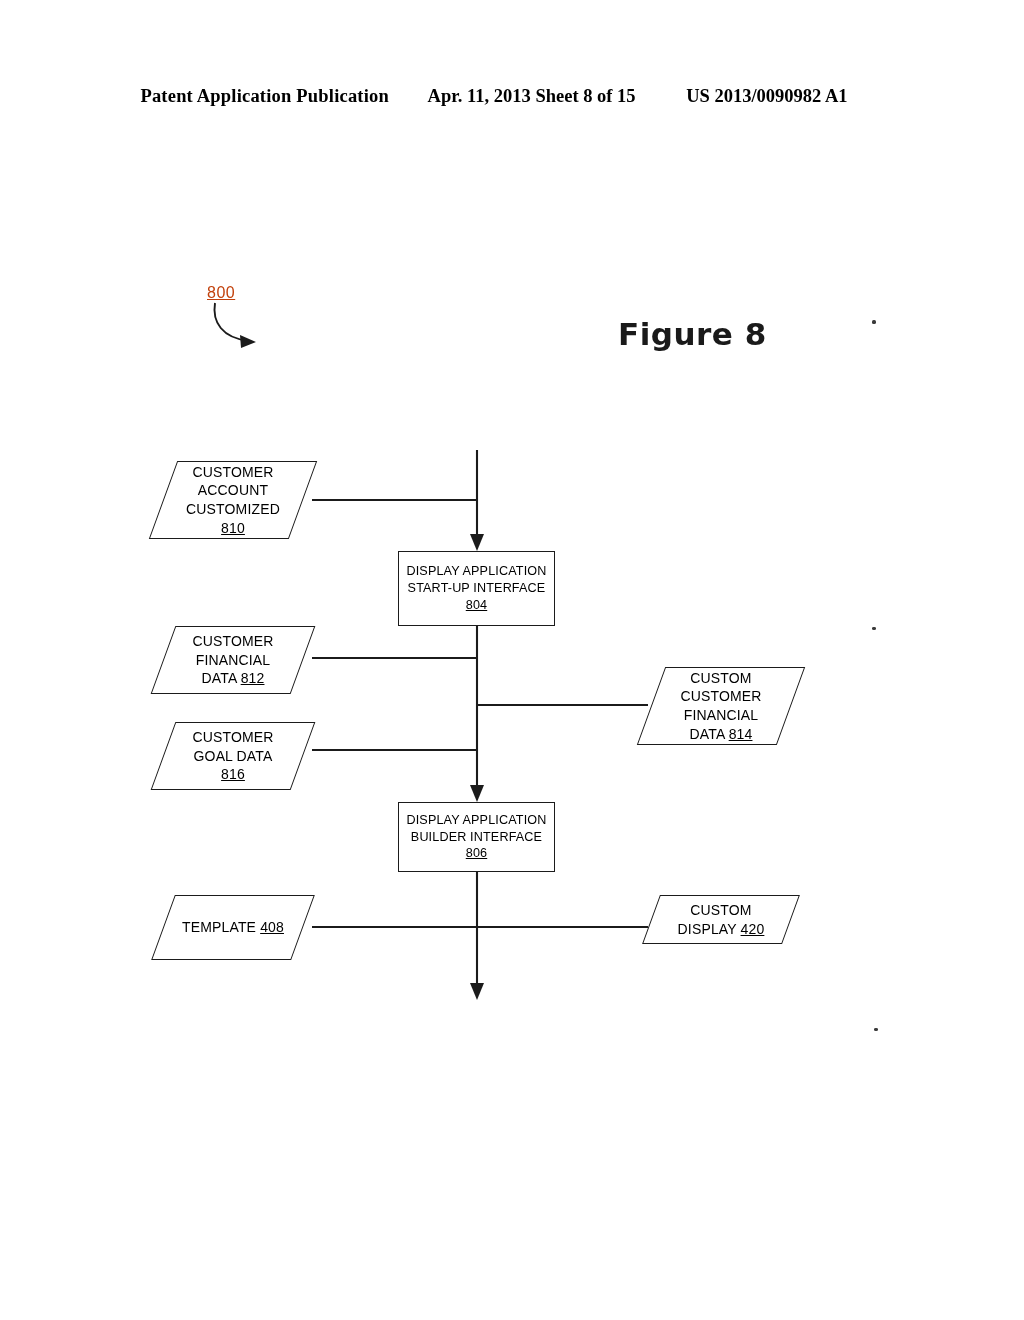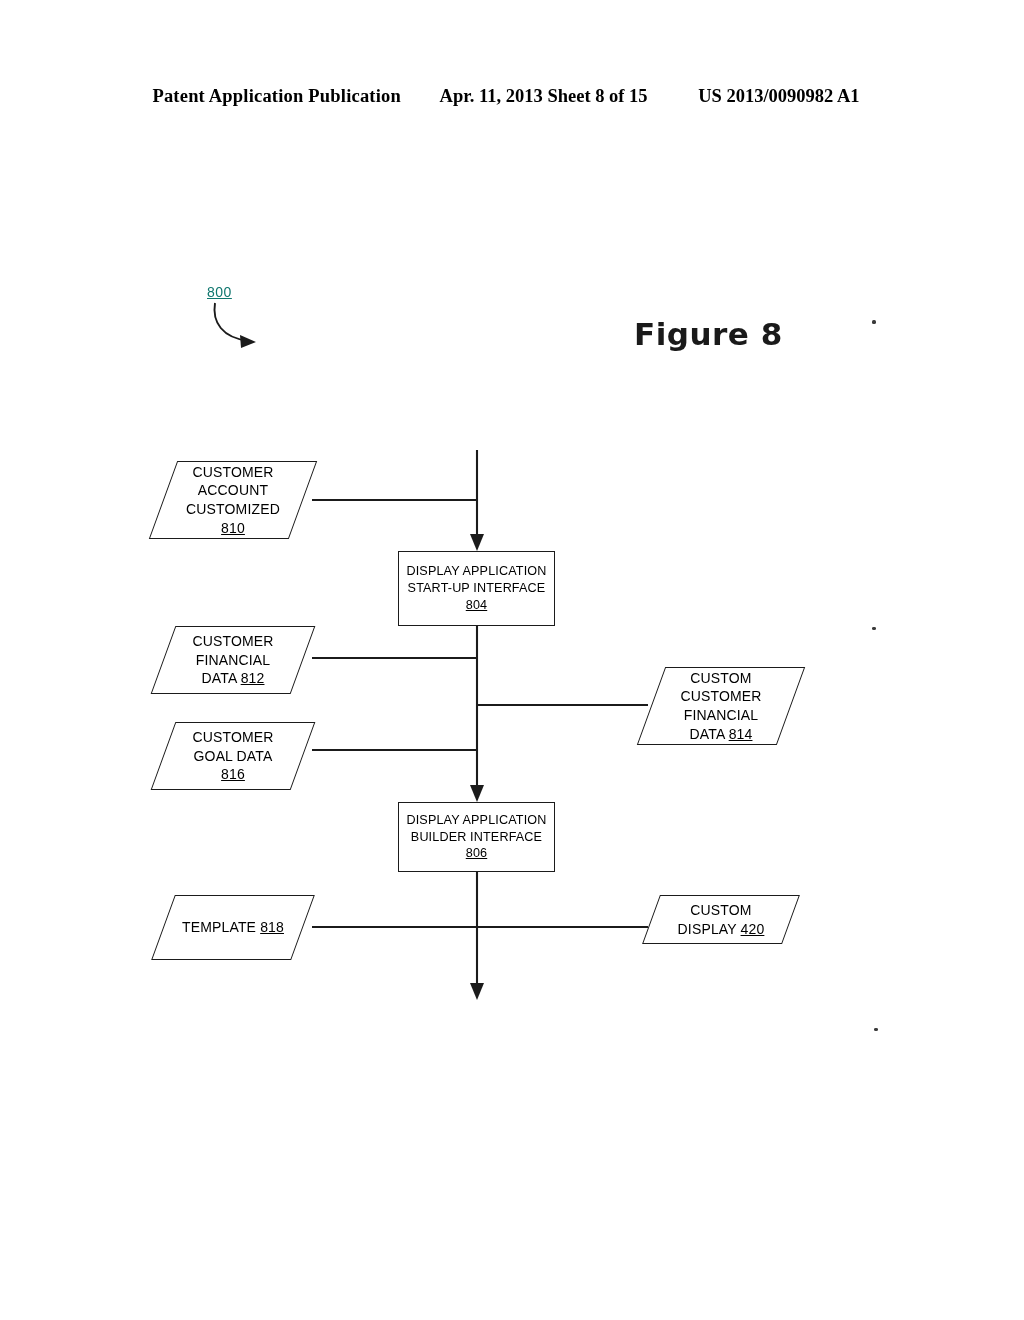--- a/index.html
+++ b/index.html
@@ -13,21 +13,21 @@
     height: 1320px;
     background: #ffffff;
     font-family: "Liberation Sans", sans-serif;
     overflow: hidden;
   }
 
   
   .pub-header {
     position: absolute;
     top: 86px;
-    left: 12px;
+    left: 0;
     width: 988px;
     text-align: center;
     font-family: "Liberation Serif", serif;
     font-weight: bold;
     font-size: 18.5px;
     color: #000;
     white-space: nowrap;
   }
   .pub-header .seg-pub   { letter-spacing: 0.2px; }
   .pub-header .seg-date  { margin-left: 34px; }
@@ -36,31 +36,30 @@
   
   .figure-title {
     position: absolute;
     left: 618px;
     top: 316px;
     font-family: "DejaVu Sans", sans-serif;
     font-weight: bold;
     font-size: 31px;
     color: #1a1a1a;
     letter-spacing: 0.5px;
-    margin-left: 16px;
   }
 
   
   .ref-800 {
     position: absolute;
     left: 207px;
     top: 284px;
     font-family: "Liberation Sans", sans-serif;
-    font-size: 14px;
-    color: #0f766e;
+    font-size: 16px;
+    color: #c2410c;
     text-decoration: underline;
     letter-spacing: 0.5px;
     text-align: right;
   }
 
   
   .wires {
     position: absolute;
     left: 0;
     top: 0;
@@ -229,21 +228,21 @@
       <span>BUILDER INTERFACE</span><br>
       <span class="u">806</span>
     </div>
   </div>
 
   <div class="data-shape" style="left:163px; top:895px; width:140px; height:65px;">
     <div class="skewbox"></div>
     <div class="label">
       <div>
         <span>TEMPLATE</span>
-        <span class="u">818</span>
+        <span class="u">408</span>
       </div>
     </div>
   </div>
 
   <div class="data-shape" style="left:651px; top:895px; width:140px; height:49px;">
     <div class="skewbox"></div>
     <div class="label">
       <div>
         <span>CUSTOM</span><br>
         <span>DISPLAY</span>

